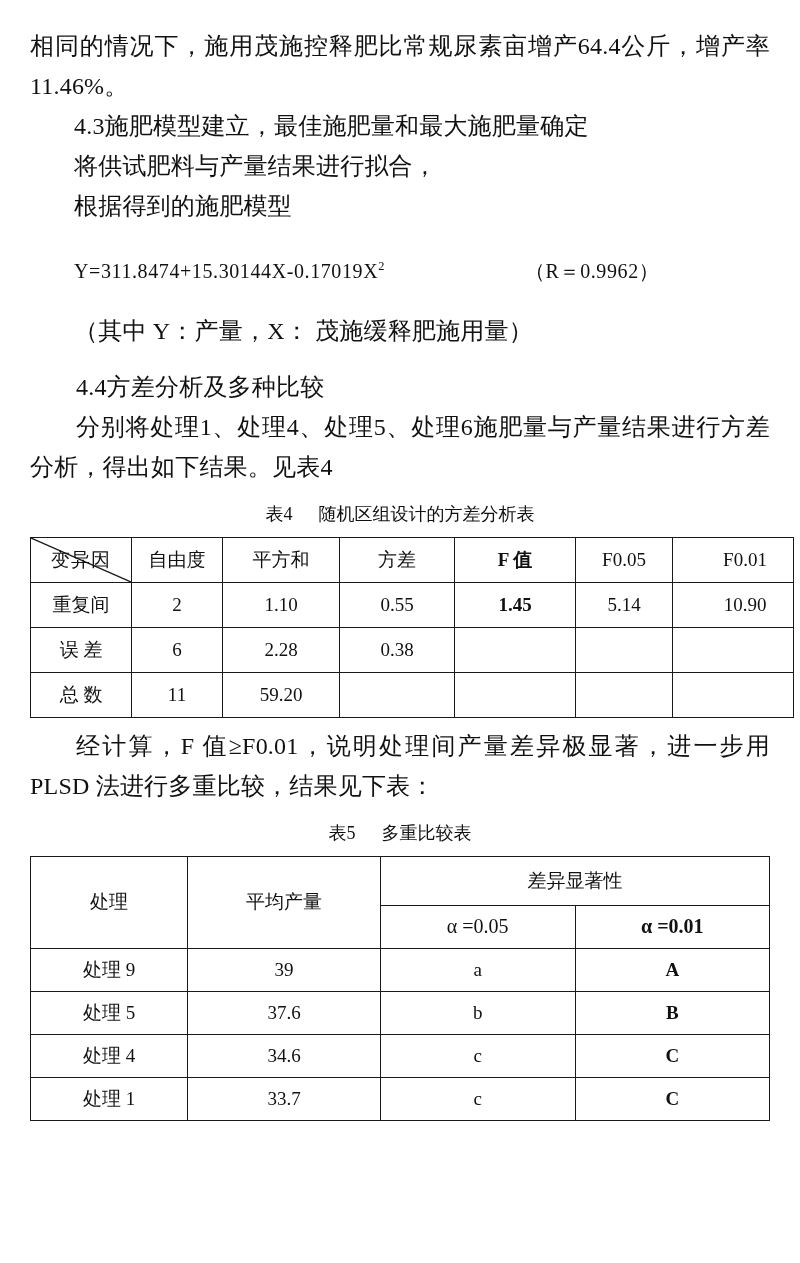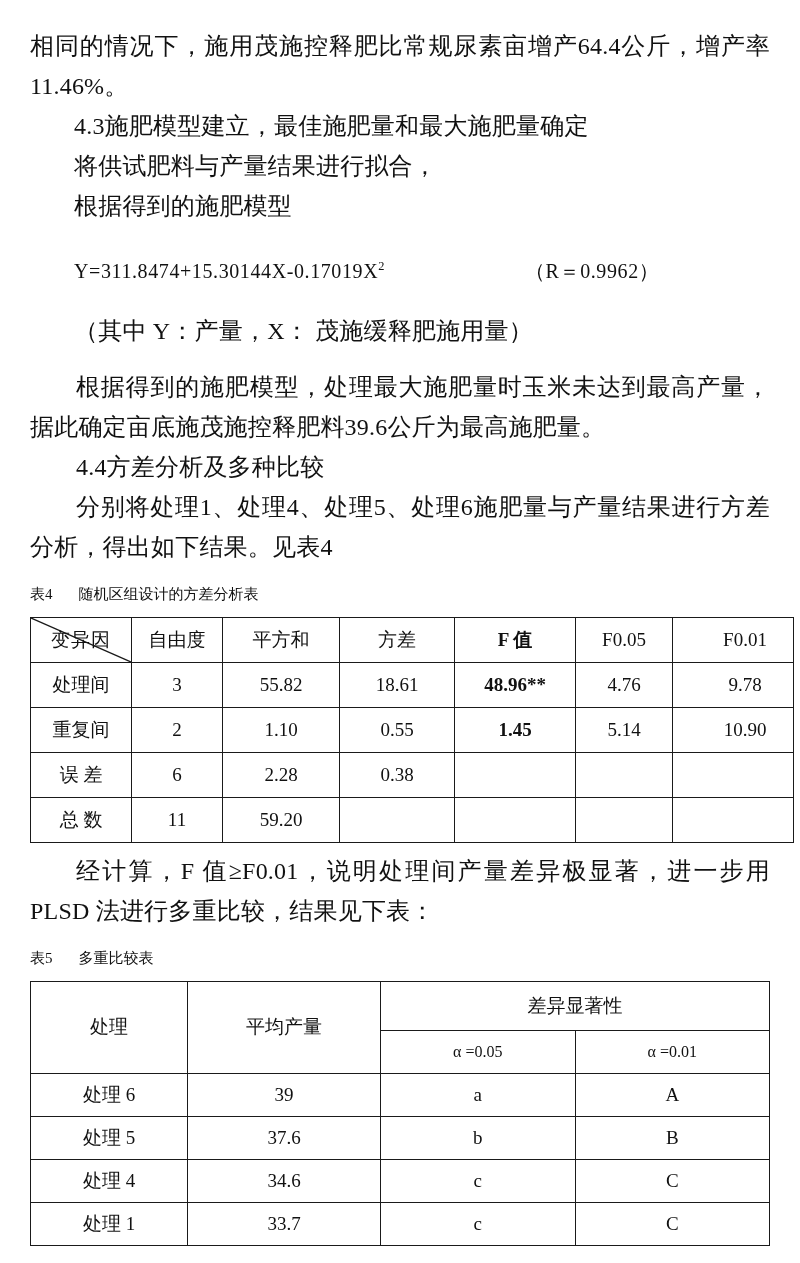--- a/index.html
+++ b/index.html
@@ -44,22 +44,22 @@
     font-family: Liberation Serif, serif;
     letter-spacing: 0.6px;
   }
   .formula .rval {
     display: inline-block;
     margin-left: 96px;
   }
   sup { font-size: 0.62em; vertical-align: super; }
 
   .tbl-caption {
-    text-align: left;
-    font-size: 15px;
+    text-align: center;
+    font-size: 18px;
     line-height: 34px;
     margin: 10px 0 6px 0;
   }
   .tbl-caption .sp { display: inline-block; width: 26px; }
 
   table {
     border-collapse: collapse;
     font-size: 19px;
     font-family: "Liberation Serif", "DejaVu Serif", serif;
   }
@@ -109,23 +109,23 @@
   .t5 td {
     border: 1.6px solid #1a1a1a;
     text-align: center;
     vertical-align: middle;
     height: 42px;
     padding: 0 2px;
   }
   .t5 .c0 { width: 152px; }
   .t5 .c1 { width: 188px; }
   .t5 .c2 { width: 200px; }
-  .t5 .c3 { width: 200px; }
+  .t5 .c3 { width: 200px; font-weight: bold; }
   .t5 .tall { height: 48px; }
-  .t5 .sub { font-size: 16px; }
+  .t5 .sub { font-size: 20px; }
 </style>
 </head>
 <body>
 
 <div class="page">
 
   <p class="para">相同的情况下，施用茂施控释肥比常规尿素亩增产64.4公斤，增产率11.46%。</p>
 
   <p class="para indent">4.3施肥模型建立，最佳施肥量和最大施肥量确定</p>
 
@@ -134,21 +134,20 @@
   <p class="para indent">根据得到的施肥模型</p>
 
   <p class="formula indent">
     <span>Y=311.8474+15.30144X-0.17019X</span><sup>2</sup><span class="rval">（R＝0.9962）</span>
   </p>
 
   <p class="para indent">（其中 Y：产量，X： 茂施缓释肥施用量）</p>
 
   <div class="gap-md"></div>
 
-  <p class="para indent2">根据得到的施肥模型，处理最大施肥量时玉米未达到最高产量，据此确定亩底施茂施控释肥料39.6公斤为最高施肥量。</p>
 
   <p class="para indent2">4.4方差分析及多种比较</p>
 
   <p class="para indent2">分别将处理1、处理4、处理5、处理6施肥量与产量结果进行方差分析，得出如下结果。见表4</p>
 
   <div class="tbl-caption">
     <span>表4</span><span class="sp"></span><span>随机区组设计的方差分析表</span>
   </div>
 
   <table class="t4">
@@ -161,29 +160,20 @@
           <span class="lbl">变异因</span>
         </td>
         <td class="c1">自由度</td>
         <td class="c2">平方和</td>
         <td class="c3">方差</td>
         <td class="c4">F 值</td>
         <td class="c5">F0.05</td>
         <td class="c6">F0.01</td>
       </tr>
       <tr>
-        <td class="c0">处理间</td>
-        <td class="c1">3</td>
-        <td class="c2">55.82</td>
-        <td class="c3">18.61</td>
-        <td class="c4">48.96**</td>
-        <td class="c5">4.76</td>
-        <td class="c6">9.78</td>
-      </tr>
-      <tr>
         <td class="c0">重复间</td>
         <td class="c1">2</td>
         <td class="c2">1.10</td>
         <td class="c3">0.55</td>
         <td class="c4">1.45</td>
         <td class="c5">5.14</td>
         <td class="c6">10.90</td>
       </tr>
       <tr>
         <td class="c0">误 差</td>
@@ -219,21 +209,21 @@
       <tr>
         <td class="c0 tall" rowspan="2">处理</td>
         <td class="c1 tall" rowspan="2">平均产量</td>
         <td class="tall" colspan="2">差异显著性</td>
       </tr>
       <tr>
         <td class="c2 sub">α =0.05</td>
         <td class="c3 sub">α =0.01</td>
       </tr>
       <tr>
-        <td class="c0">处理 6</td>
+        <td class="c0">处理 9</td>
         <td class="c1">39</td>
         <td class="c2">a</td>
         <td class="c3">A</td>
       </tr>
       <tr>
         <td class="c0">处理 5</td>
         <td class="c1">37.6</td>
         <td class="c2">b</td>
         <td class="c3">B</td>
       </tr>

